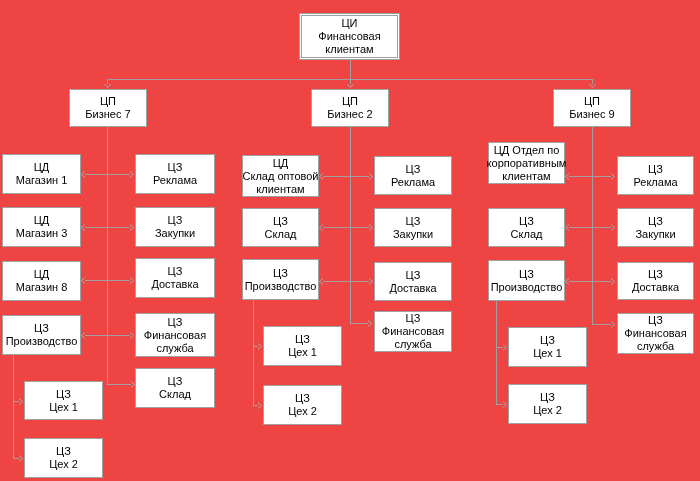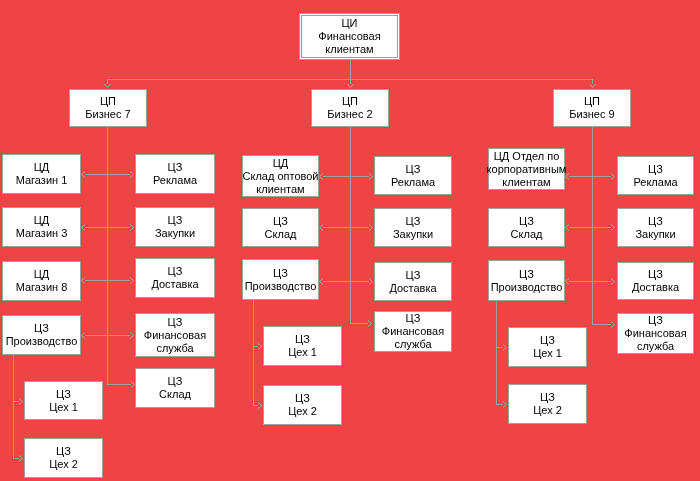--- a/index.html
+++ b/index.html
@@ -164,21 +164,21 @@
   </div>
   <div class="node" style="left:263px;top:326px;width:79px;height:40px">
     <span>ЦЗ</span>
     <span>Цех 1</span>
   </div>
   <div class="node" style="left:263px;top:385px;width:79px;height:40px">
     <span>ЦЗ</span>
     <span>Цех 2</span>
   </div>
 
-  <div class="node" style="left:488px;top:148px;width:77px;height:42px">
+  <div class="node" style="left:488px;top:142px;width:77px;height:42px">
     <span>ЦД Отдел по</span>
     <span>корпоративным</span>
     <span>клиентам</span>
   </div>
   <div class="node" style="left:488px;top:208px;width:77px;height:39px">
     <span>ЦЗ</span>
     <span>Склад</span>
   </div>
   <div class="node" style="left:488px;top:260px;width:77px;height:41px">
     <span>ЦЗ</span>

